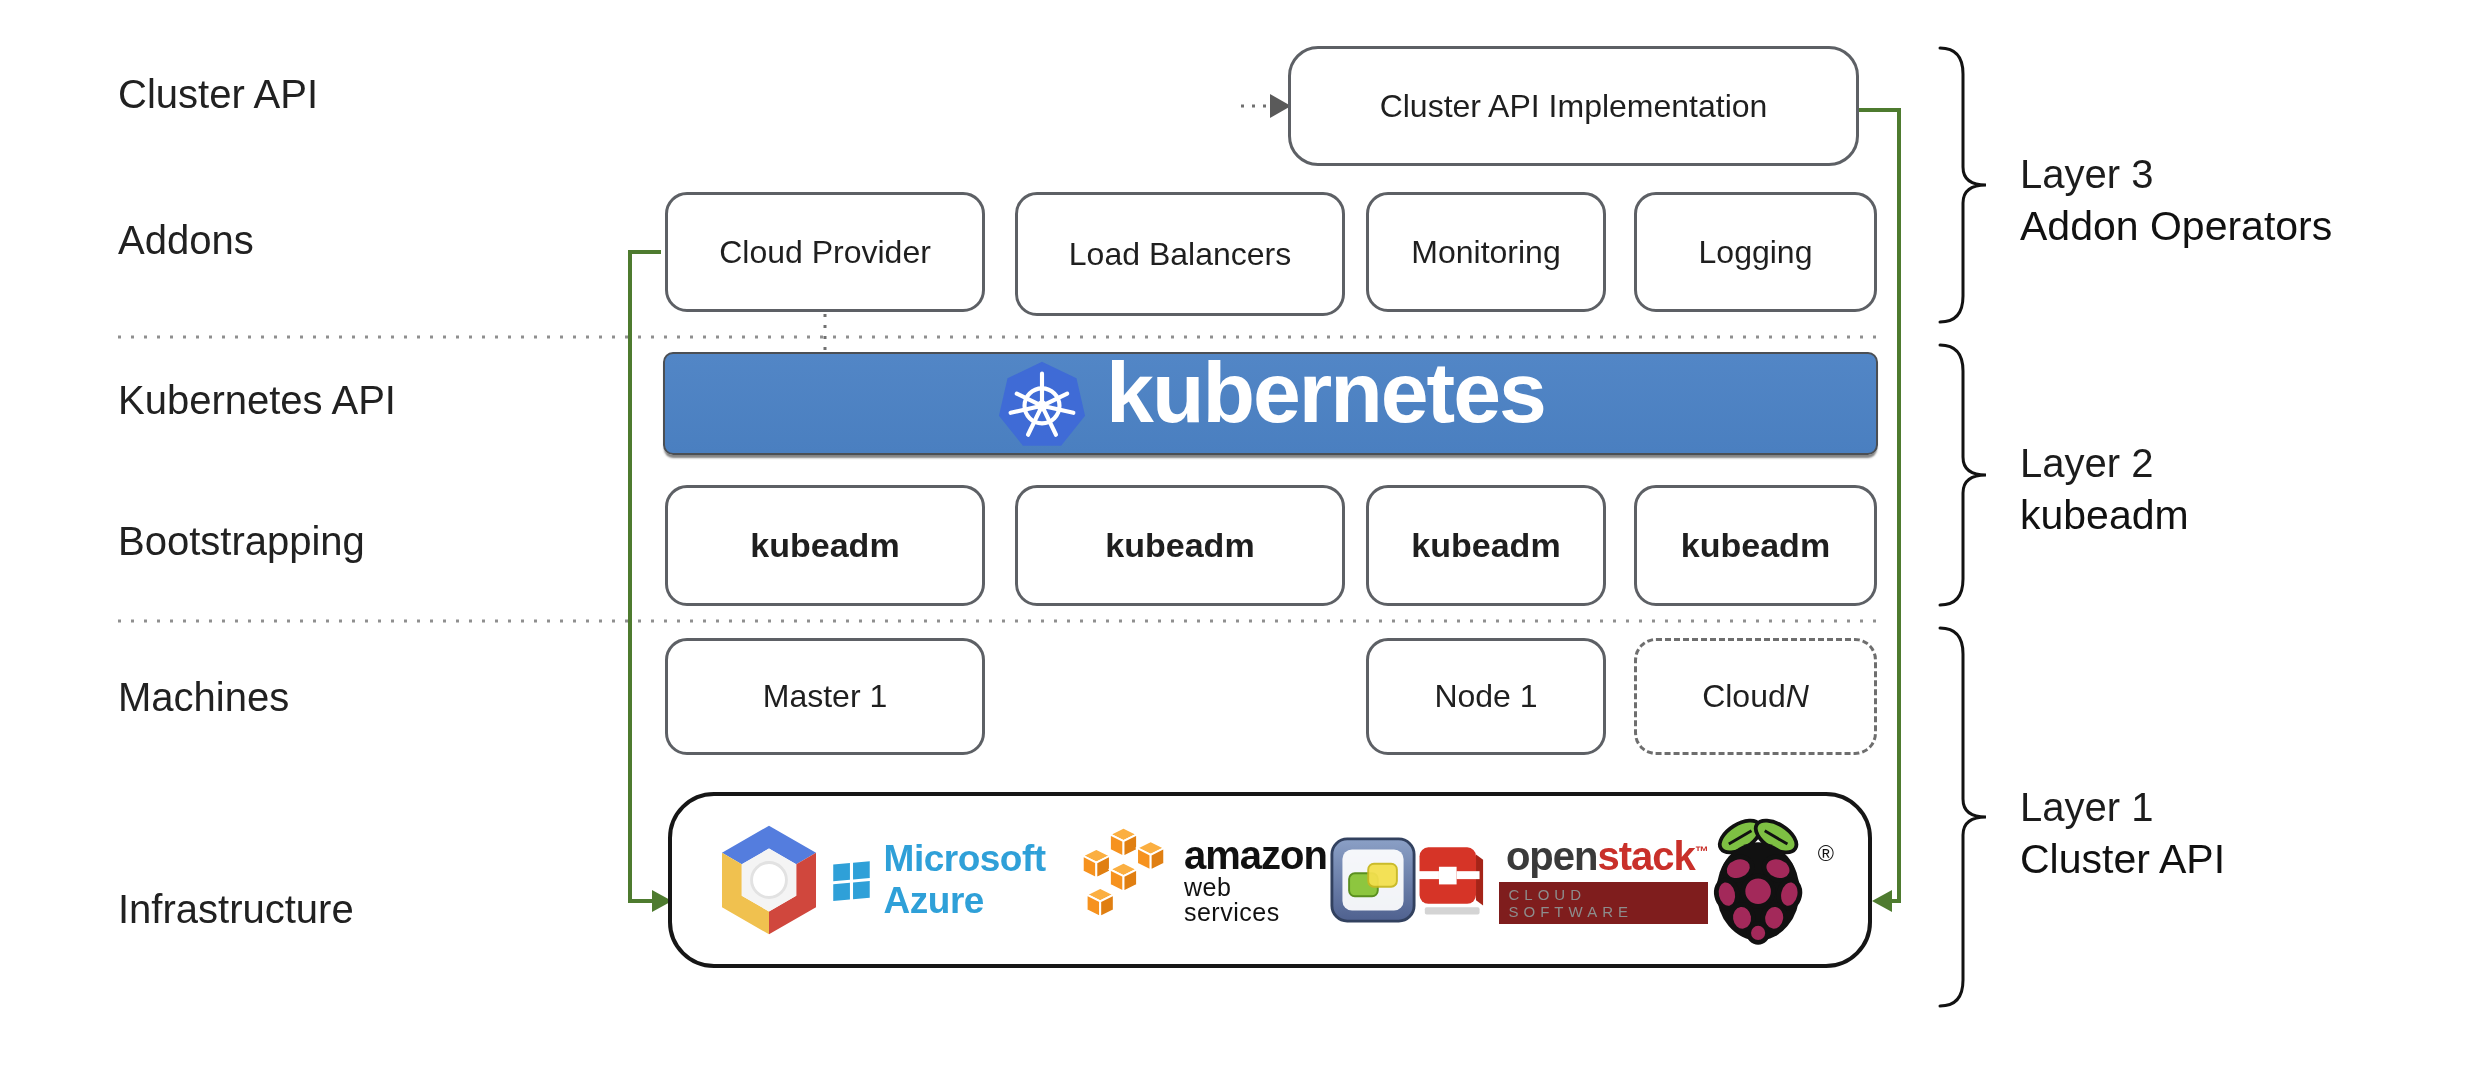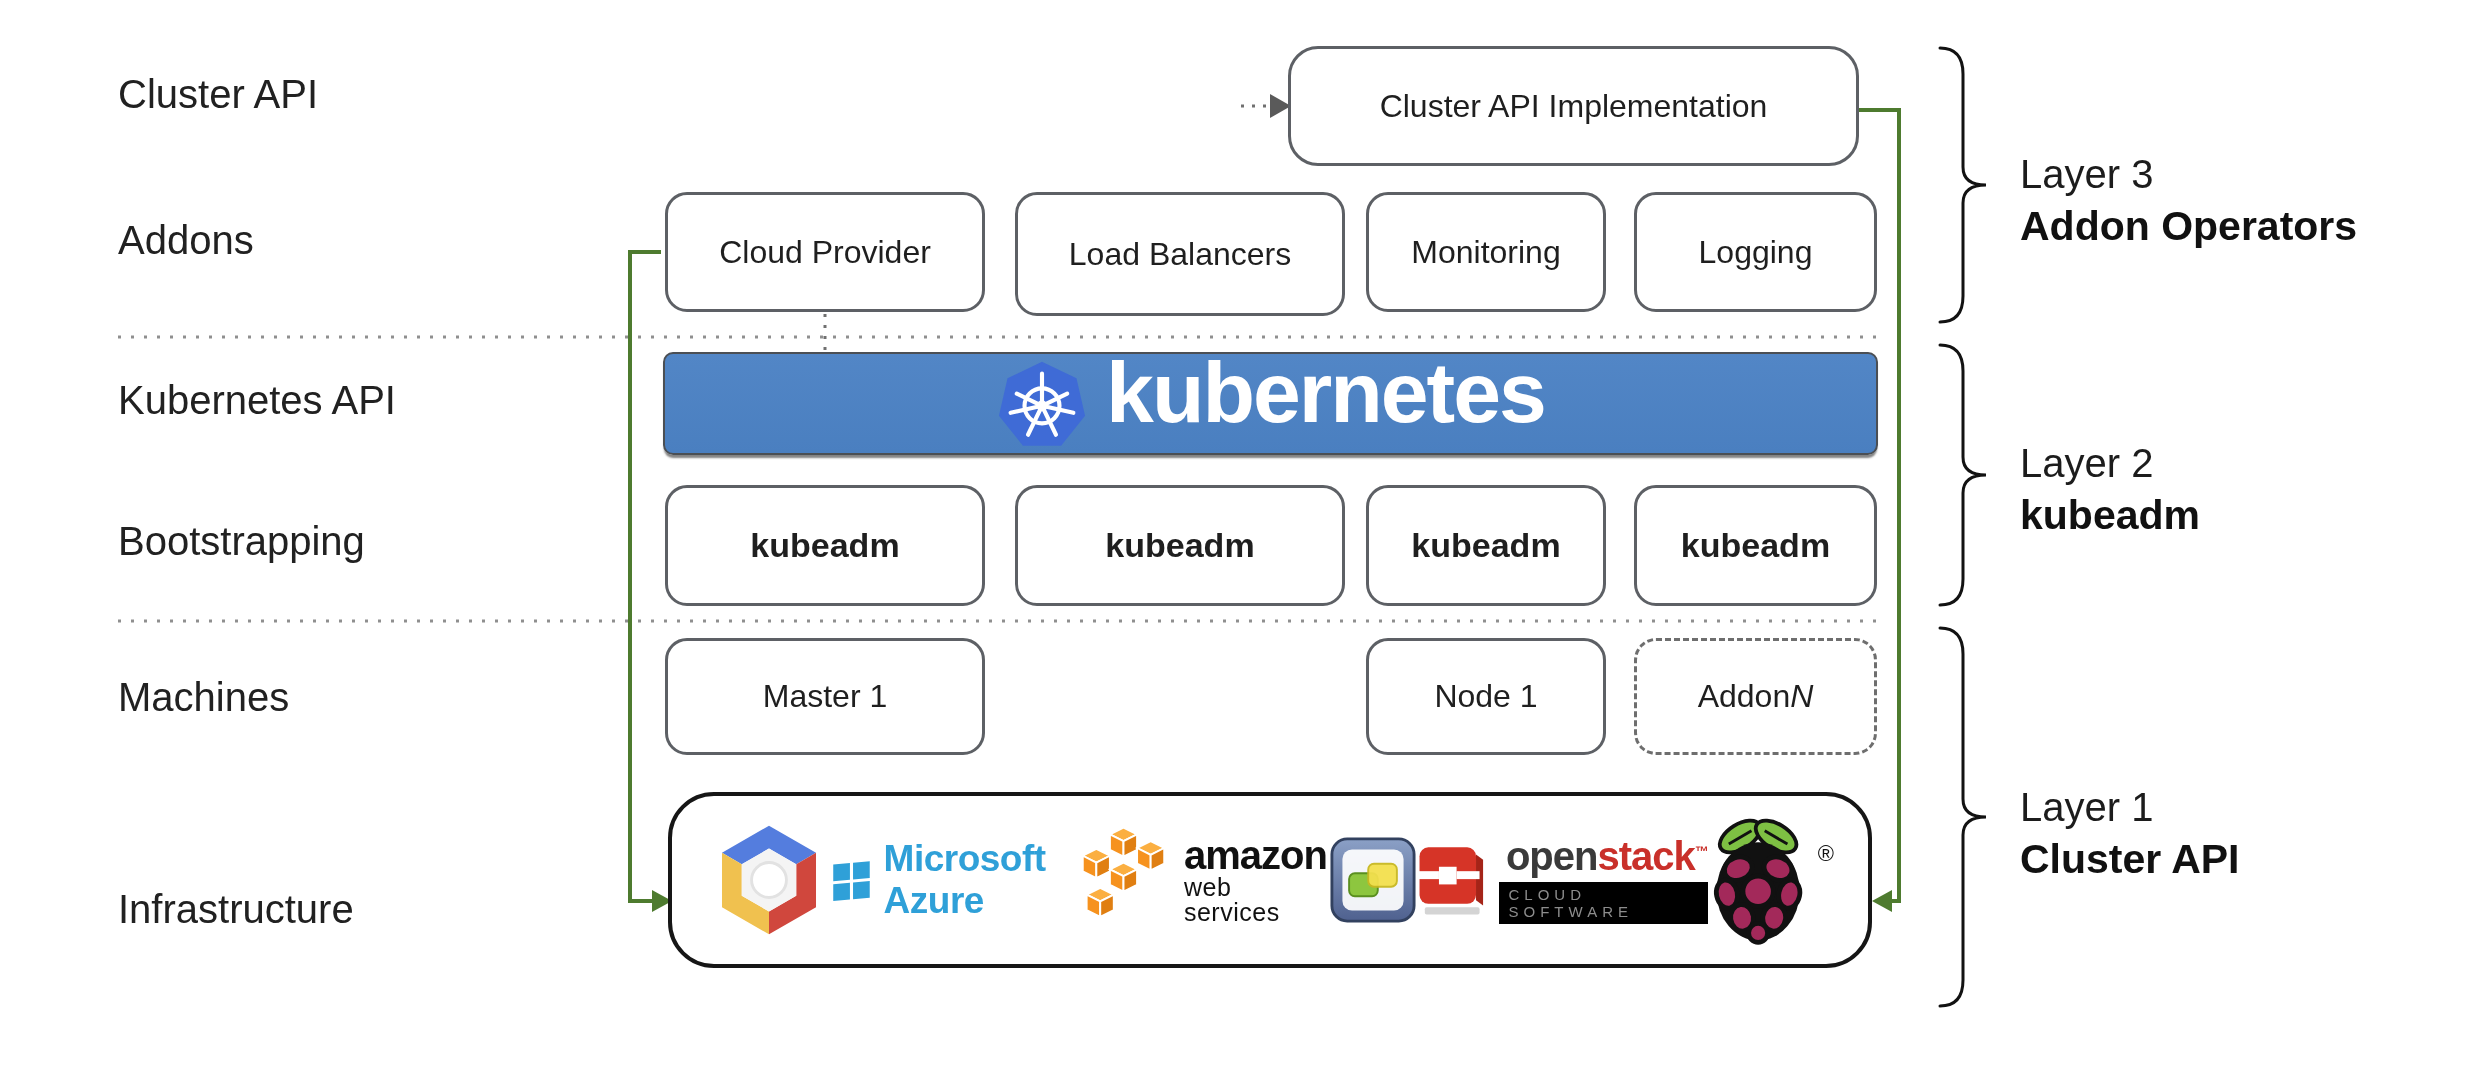--- a/index.html
+++ b/index.html
@@ -37,25 +37,25 @@
   .aws-ws{font-size:25px;color:#111;letter-spacing:0.5px;}
   .vm-text{display:flex;flex-direction:column;line-height:1.05;}
   .vm-line1{font-size:42px;font-weight:bold;color:#141414;letter-spacing:-2px;}
   .vm-reg{font-size:16px;vertical-align:super;font-weight:normal;}
   .vm-line2{font-size:33px;color:#5f5f5f;letter-spacing:0;}
   .os-text{display:flex;flex-direction:column;align-items:flex-end;}
   .os-word{font-size:40px;font-weight:bold;letter-spacing:-1px;line-height:1;}
   .os-open{color:#3a3a3a;}
   .os-stack{color:#c9302a;}
   .os-tm{font-size:14px;color:#c9302a;vertical-align:super;}
-  .os-sub{margin-top:6px;background:#000000;color:#8d8d8d;font-size:15px;letter-spacing:5px;padding:4px 10px;}
+  .os-sub{margin-top:6px;background:#7f1d1d;color:#8d8d8d;font-size:15px;letter-spacing:5px;padding:4px 10px;}
   .rpi-reg{font-size:22px;color:#111;align-self:flex-start;margin-top:28px;margin-left:-6px;}
   .layerlabel{position:absolute;left:2020px;white-space:nowrap;}
   .layerlabel .l1{font-size:40px;line-height:52px;color:#1c1c1c;}
-  .layerlabel .l2{font-size:41px;line-height:52px;font-weight:bold;color:#111;}
+  .layerlabel .l2{font-size:41px;line-height:52px;font-weight:normal;color:#111;}
 </style>
 </head>
 <body>
 
 <div id="stage">
 
   <svg id="overlay" viewBox="0 0 2490 1076">
 
     <line x1="118" y1="337" x2="1878" y2="337" stroke="#8f8f8f" stroke-width="3" stroke-dasharray="3 10"></line>
     <line x1="118" y1="621" x2="1878" y2="621" stroke="#8f8f8f" stroke-width="3" stroke-dasharray="3 10"></line>
@@ -109,21 +109,21 @@
   </div>
 
   <div class="box bold" style="left:665px;top:485px;width:320px;height:121px;font-size:34px">kubeadm</div>
   <div class="box bold" style="left:1015px;top:485px;width:330px;height:121px;font-size:34px">kubeadm</div>
   <div class="box bold" style="left:1366px;top:485px;width:240px;height:121px;font-size:34px">kubeadm</div>
   <div class="box bold" style="left:1634px;top:485px;width:243px;height:121px;font-size:34px">kubeadm</div>
 
   <div class="box" style="left:665px;top:638px;width:320px;height:117px">Master 1</div>
   <div class="box" style="left:1366px;top:638px;width:240px;height:117px">Node 1</div>
   <div class="box dashed" style="left:1634px;top:638px;width:243px;height:117px">
-    <span>Addon </span>
+    <span>Cloud </span>
       <span class="nitalic">N</span>
   </div>
 
   <div id="infra">
 
     <div class="logo">
       <svg width="126" height="126" viewBox="0 0 130 130">
         <path d="M16.5 37 L65 9 L113.5 37 L93.1 48.8 L65 32.5 L36.9 48.8 Z" fill="#547dde"></path>
         <path d="M113.5 37 L113.5 93 L65 121 L65 97.5 L93.1 81.2 L93.1 48.8 Z" fill="#d0473d"></path>
         <path d="M65 121 L16.5 93 L16.5 37 L36.9 48.8 L36.9 81.2 L65 97.5 Z" fill="#f0c14f"></path>

